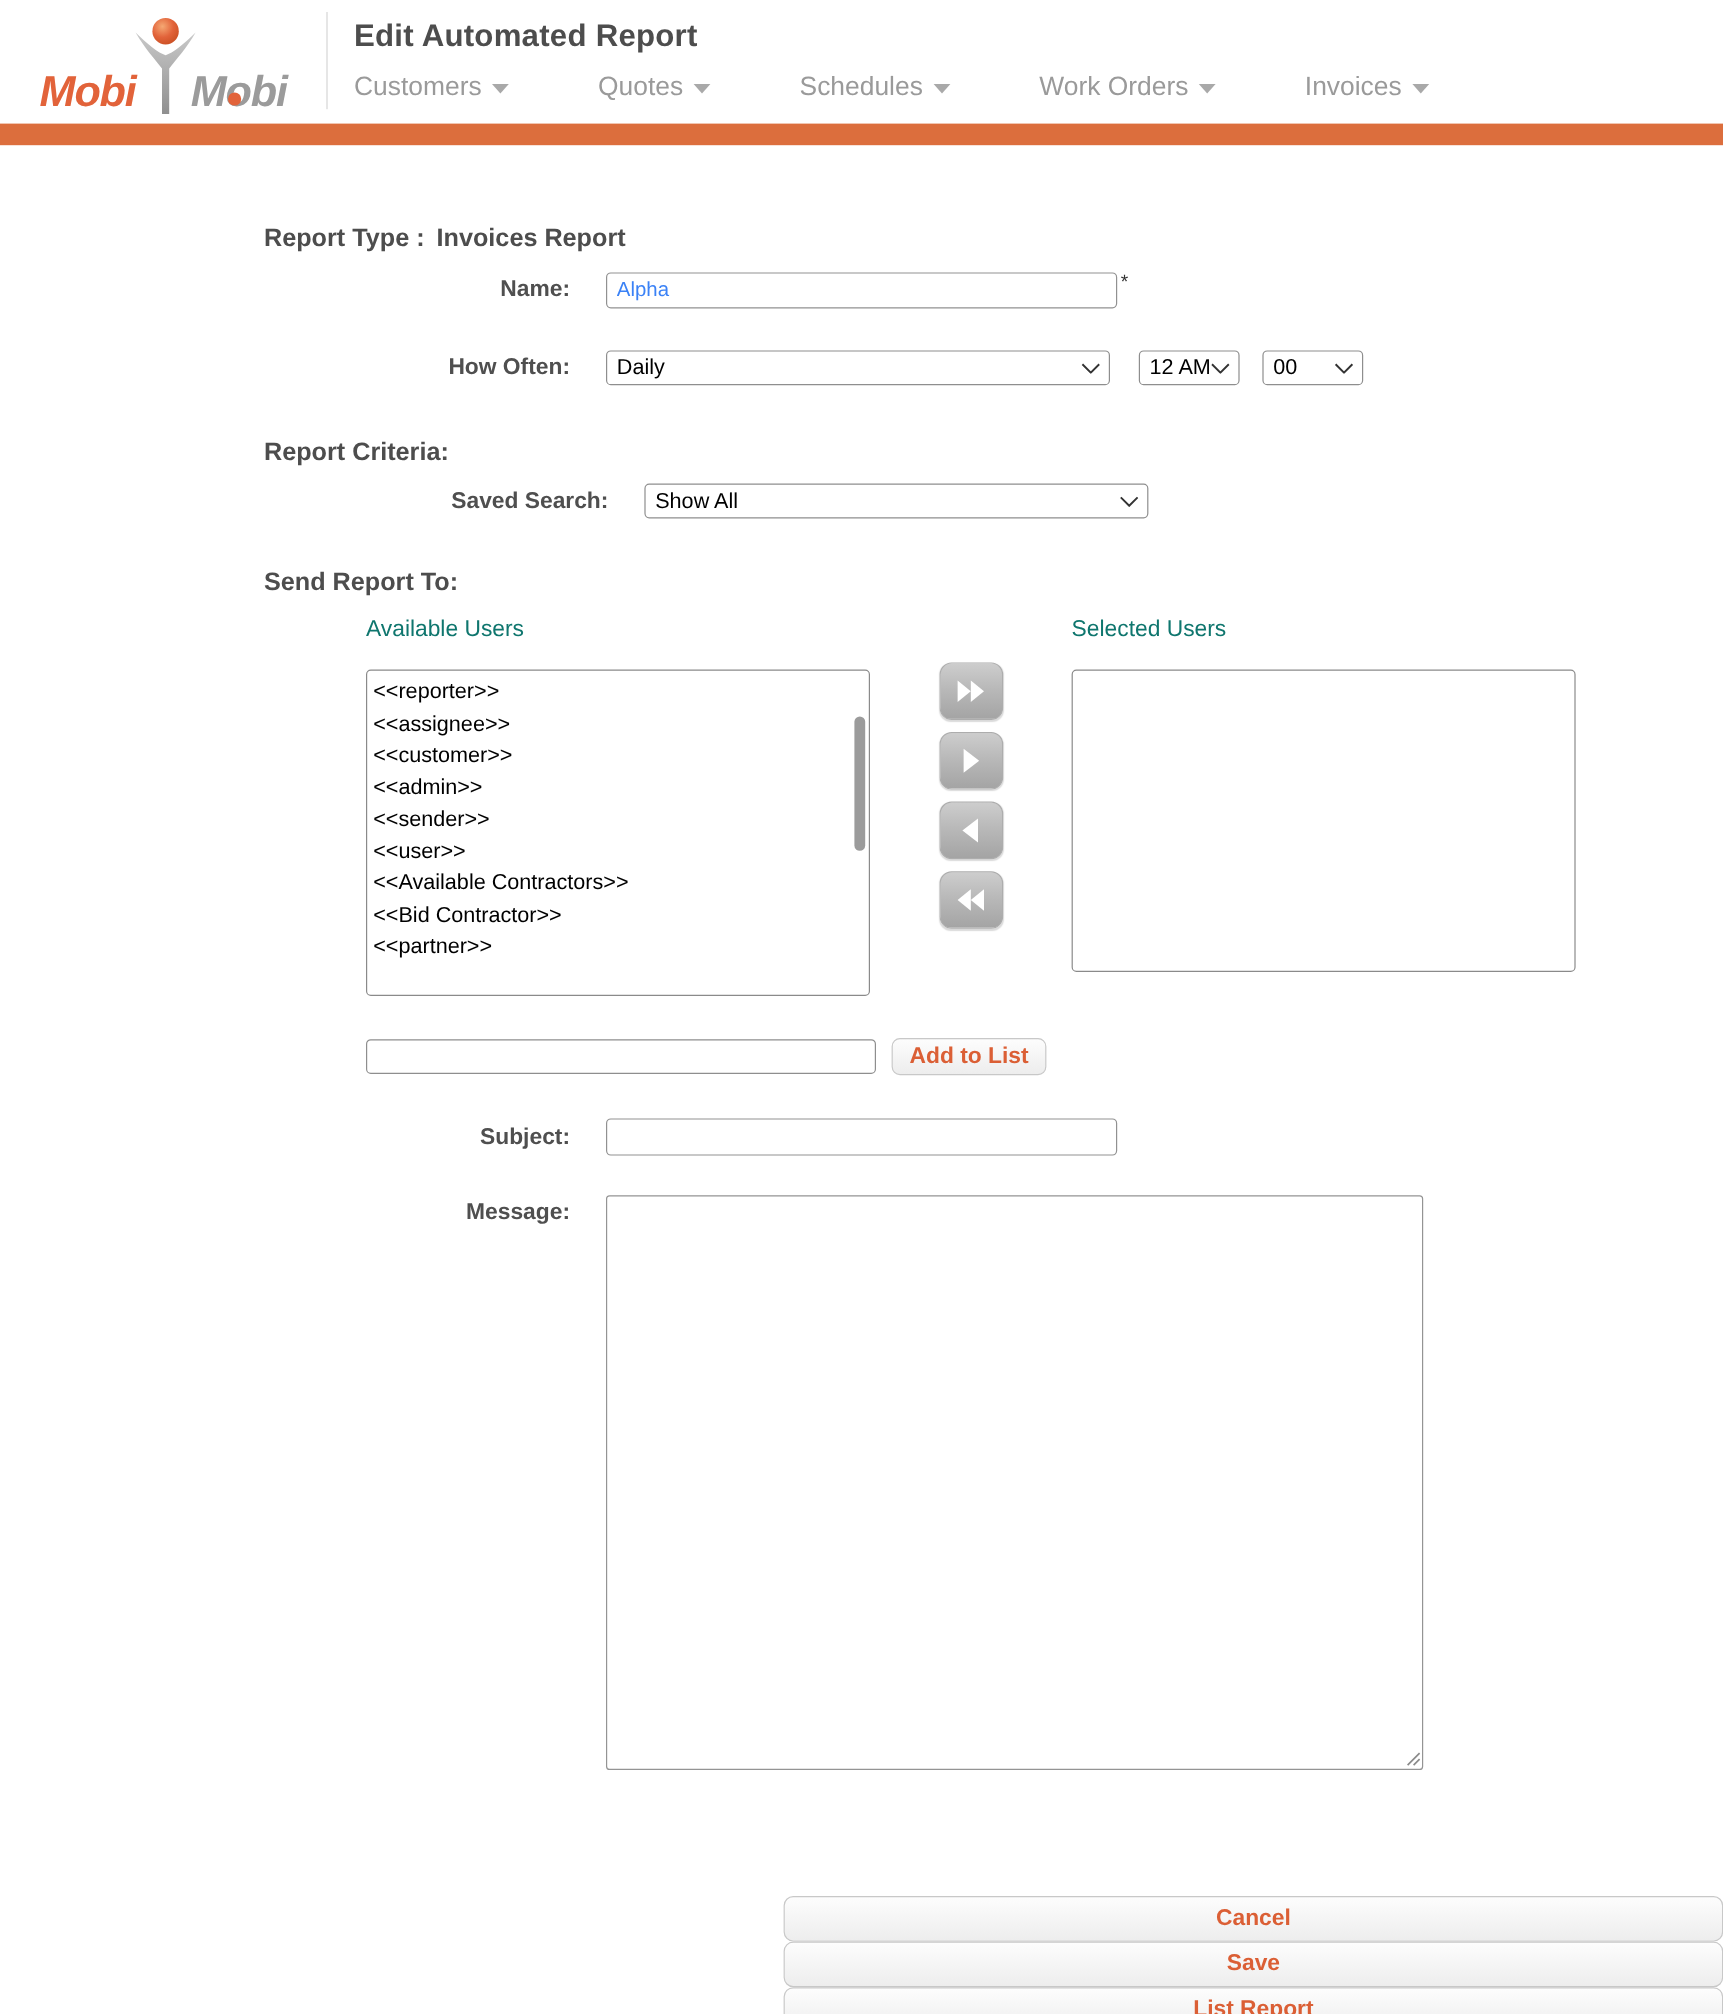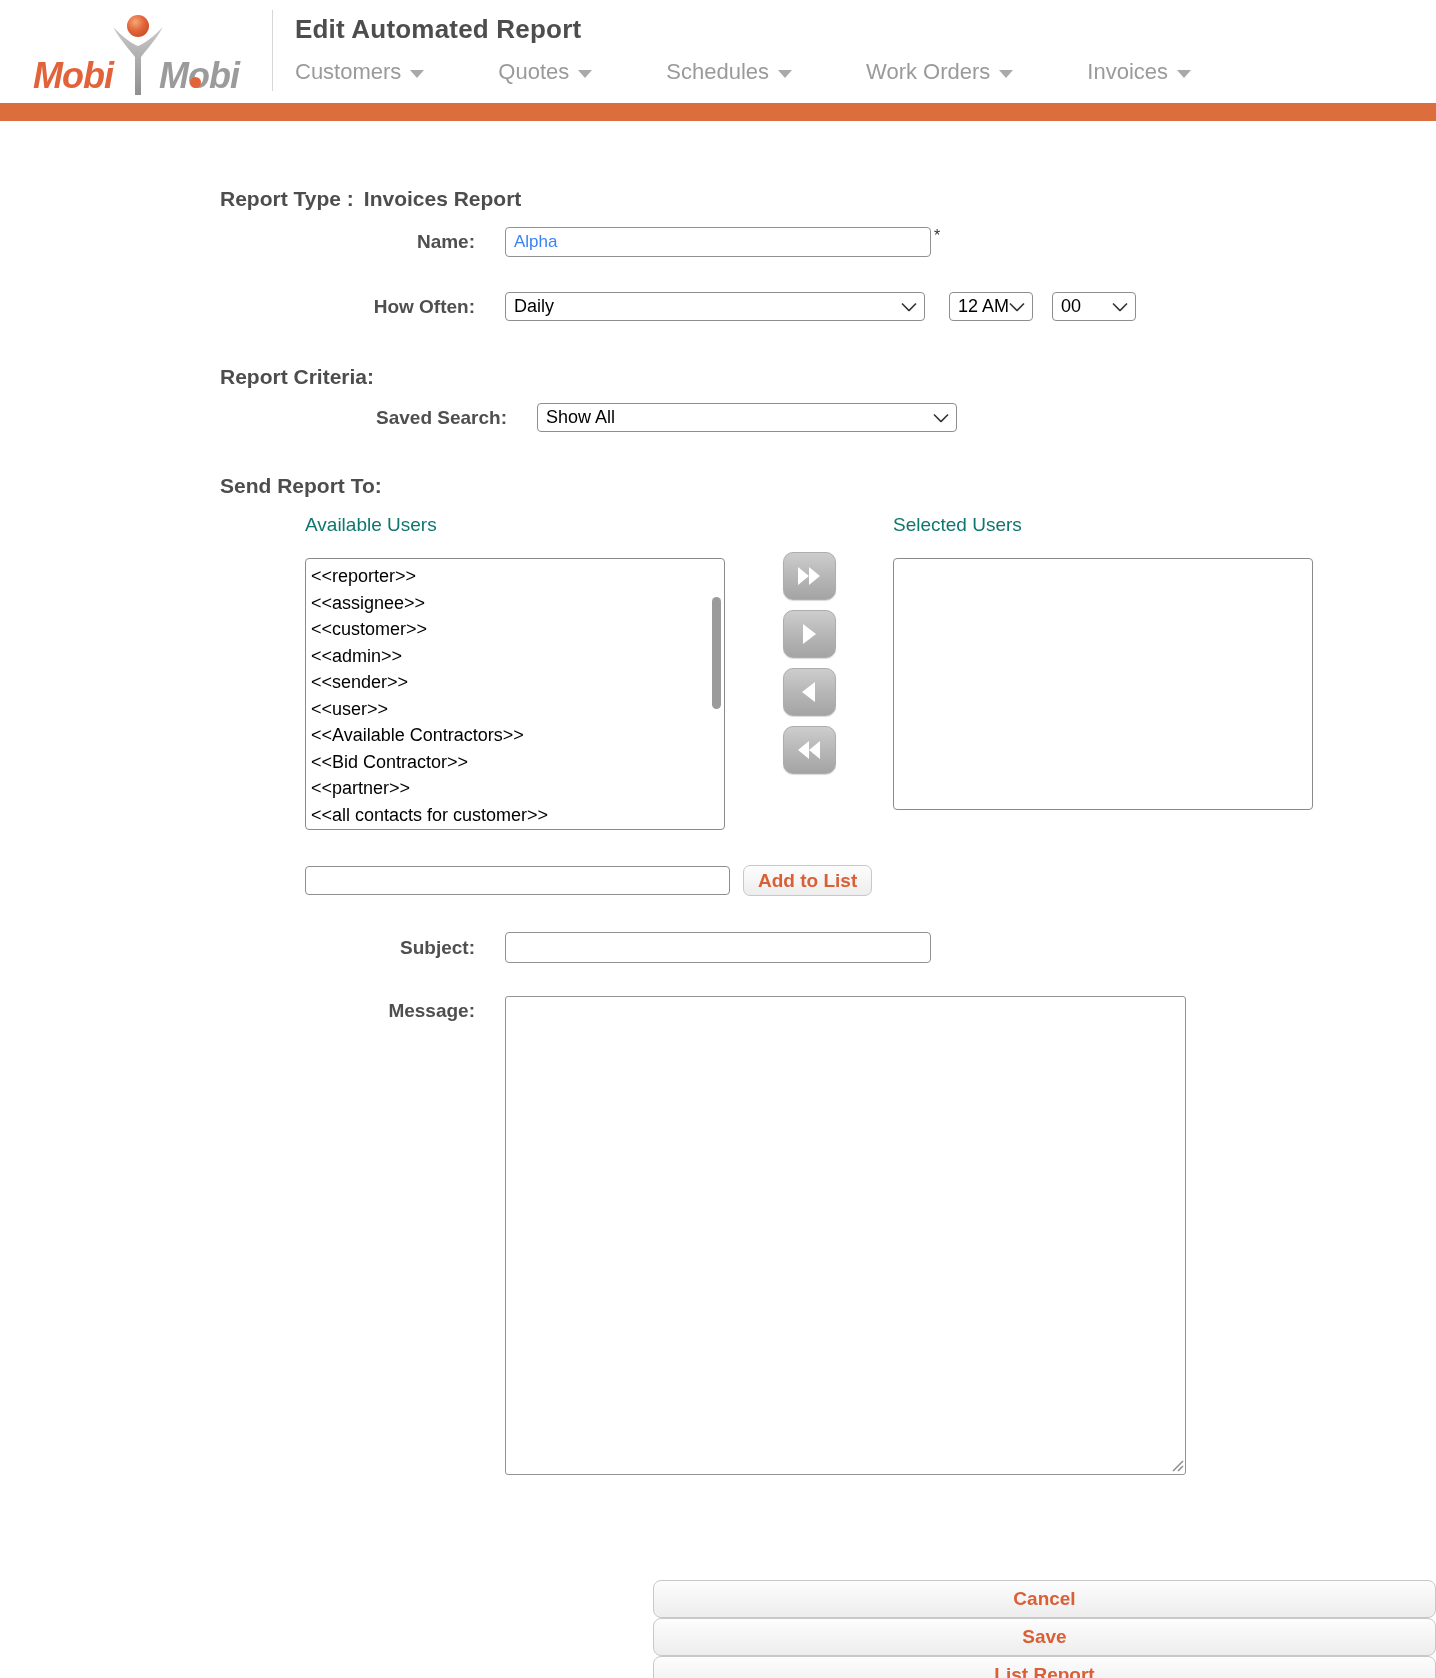--- a/index.html
+++ b/index.html
@@ -197,21 +197,20 @@
           <div>
               <div class="opt">&lt;&lt;reporter&gt;&gt;</div>
               <div class="opt">&lt;&lt;assignee&gt;&gt;</div>
               <div class="opt">&lt;&lt;customer&gt;&gt;</div>
               <div class="opt">&lt;&lt;admin&gt;&gt;</div>
               <div class="opt">&lt;&lt;sender&gt;&gt;</div>
               <div class="opt">&lt;&lt;user&gt;&gt;</div>
               <div class="opt">&lt;&lt;Available Contractors&gt;&gt;</div>
               <div class="opt">&lt;&lt;Bid Contractor&gt;&gt;</div>
               <div class="opt">&lt;&lt;partner&gt;&gt;</div>
-              <div class="opt">&lt;&lt;all contacts for customer&gt;&gt;</div>
             </div>
           <div class="scroll-thumb"></div>
         </div>
         <div class="transfer-col">
           <div class="transfer-btn">
             <svg width="28" height="20">
                 <path d="M3 1 L14 10 L3 19 Z" fill="#fff"></path>
                 <path d="M14 1 L25 10 L14 19 Z" fill="#fff"></path>
               </svg>
           </div>

